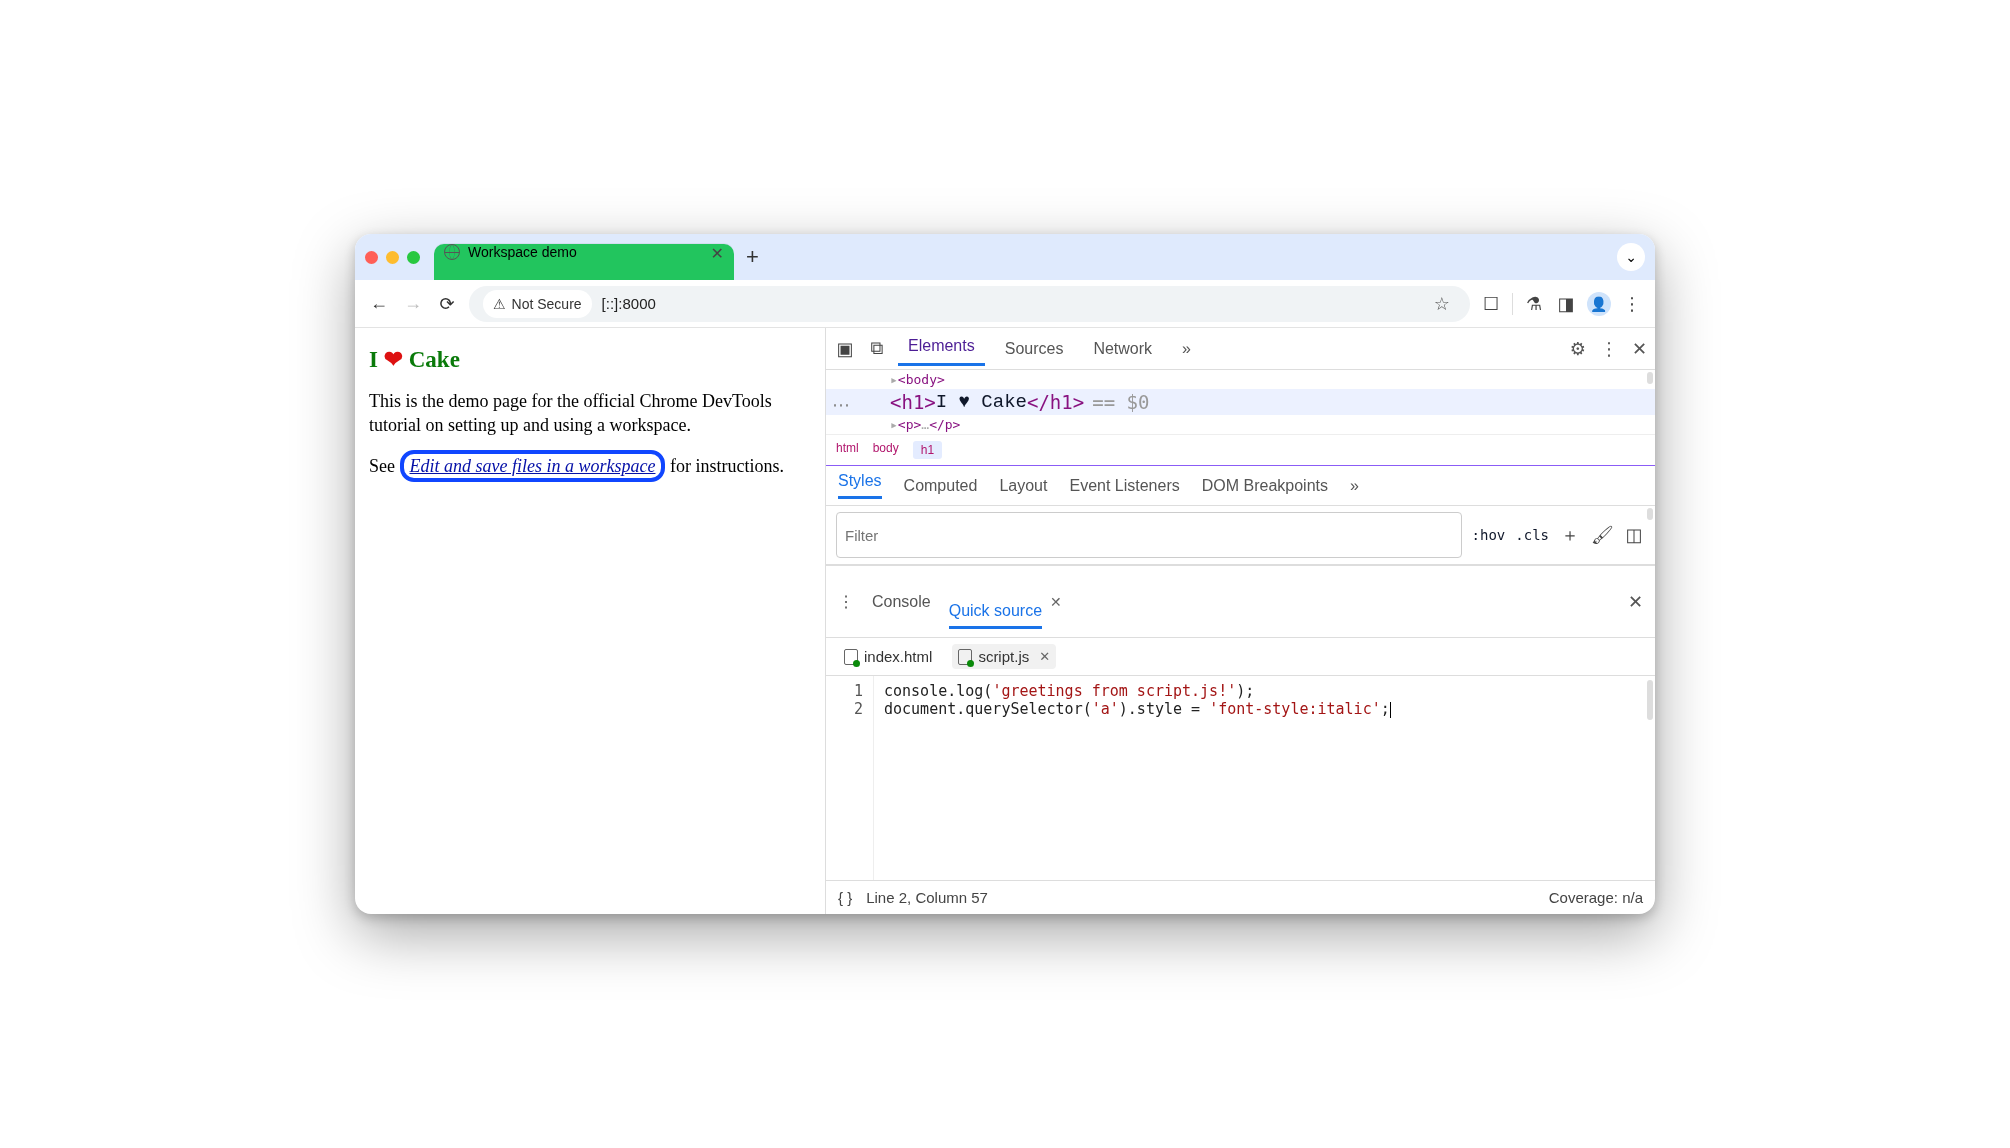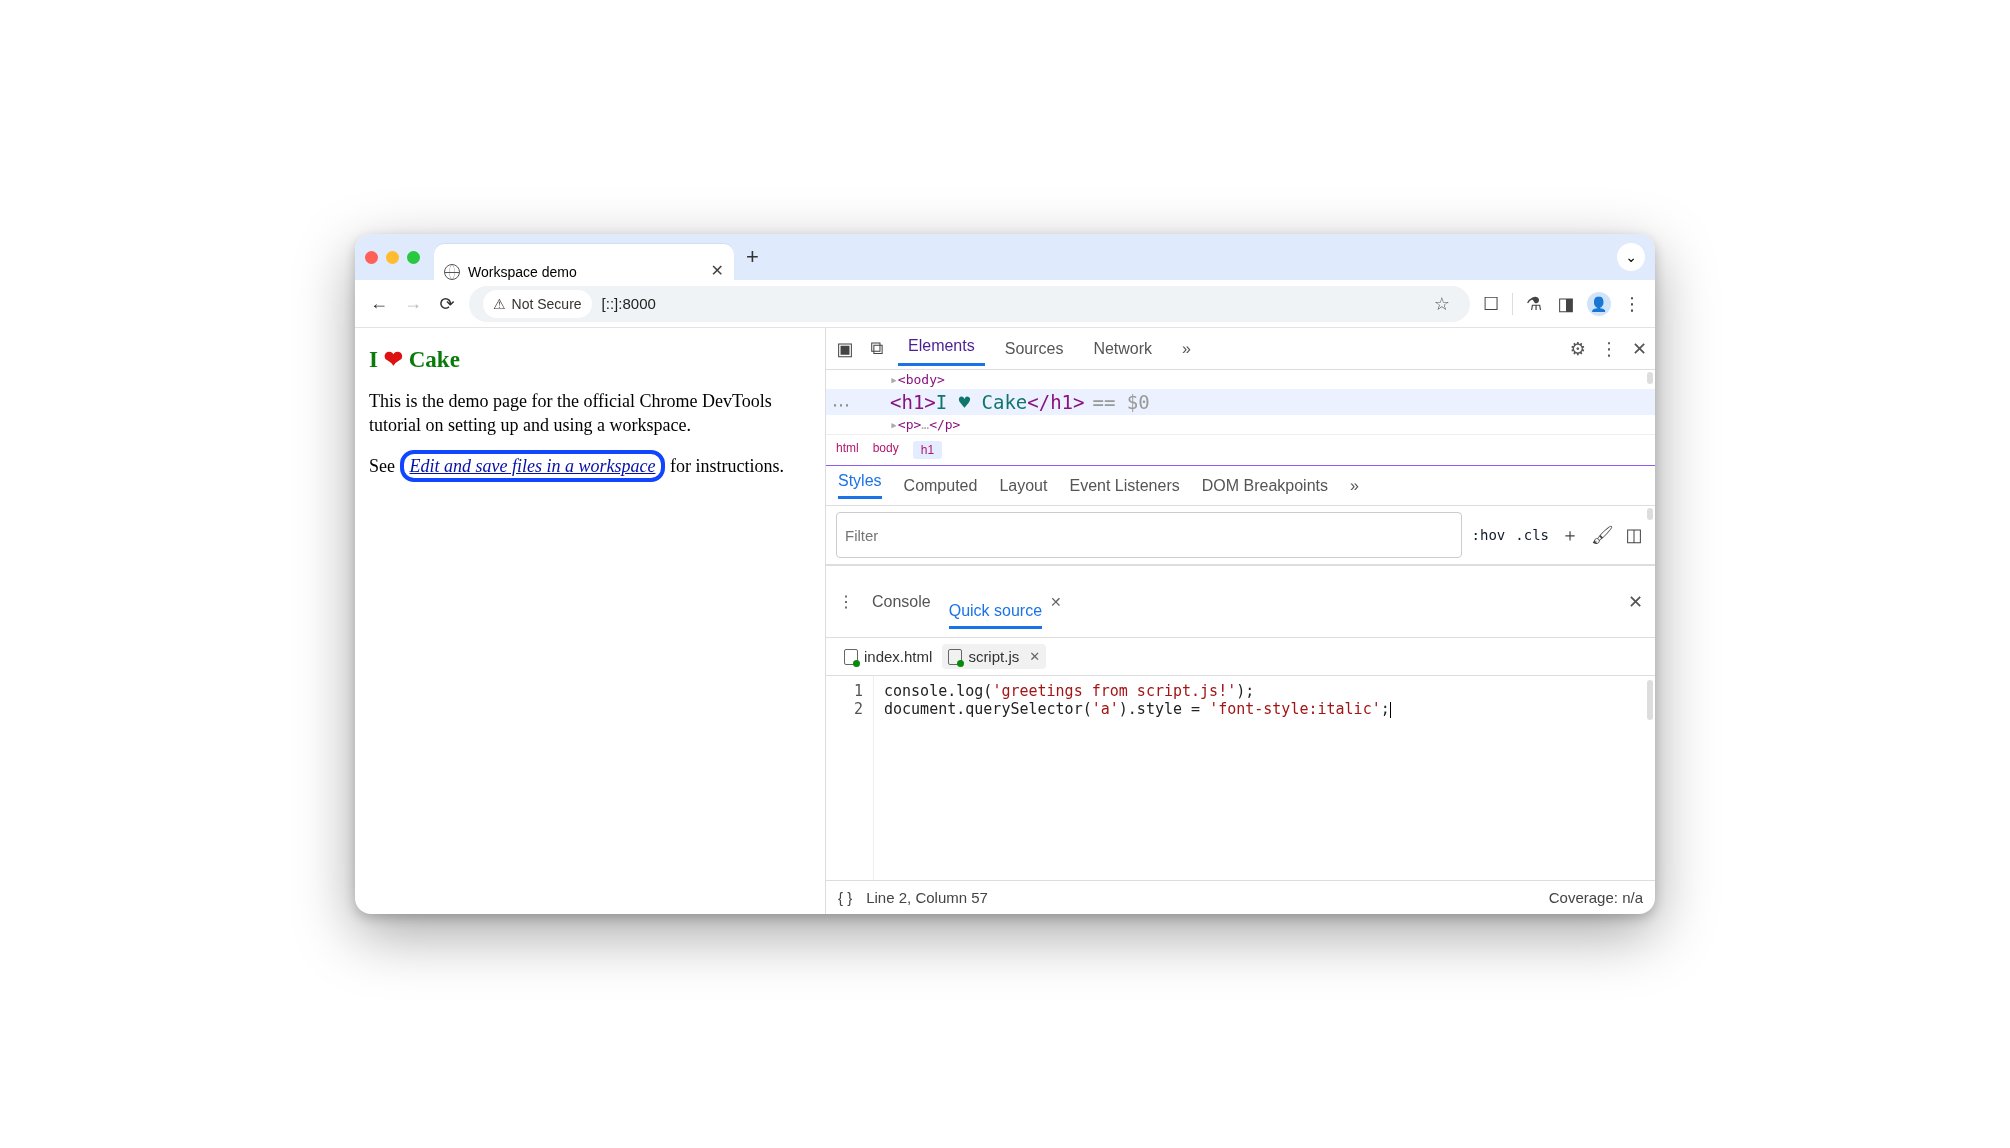--- a/index.html
+++ b/index.html
@@ -28,26 +28,26 @@
     height: 46px;
     display: flex;
     align-items: center;
     padding: 0 10px;
     position: relative;
   }
   .traffic { display: flex; gap: 8px; margin-right: 14px; }
   .traffic span { width: 13px; height: 13px; border-radius: 50%; display: inline-block; }
   .t-red { background:#ff5f57; } .t-yel{background:#febc2e;} .t-grn{background:#28c840;}
   .tab {
-    background: #ffffff;
+    background: #22c55e;
     height: 36px;
     margin-top: 10px;
     border-radius: 10px 10px 0 0;
     display: flex;
-    align-items: flex-end;
+    align-items: flex-start;
     padding: 0 10px;
     gap: 8px;
     min-width: 300px;
     font-size: 14px;
     box-shadow: 0 -1px 0 rgba(0,0,0,.05);
   }
   .globe-icon { width:16px;height:16px;border:1.5px solid #555;border-radius:50%;position:relative; }
   .globe-icon::before{content:"";position:absolute;inset:0;border-left:1.5px solid #555;border-right:1.5px solid #555;border-radius:50%;transform:scaleX(.4);}
   .globe-icon::after{content:"";position:absolute;left:0;right:0;top:50%;border-top:1.5px solid #555;}
   .tab-close { margin-left:auto;color:#444;font-size:16px; }
@@ -104,40 +104,40 @@
   .dt-tab.active{color:#4c1d95;border-bottom:3px solid #1a73e8;padding-bottom:8px;}
   .dt-top .spacer{flex:1;}
   .dt-icons{display:flex;gap:14px;align-items:center;font-size:18px;color:#555;}
 
   .dom-area{position:relative;background:#fff;}
   .dom-row{display:flex;align-items:center;padding:2px 8px;font-family:Menlo,Consolas,monospace;font-size:19px;}
   .dom-row.sel{background:#ecf1ff;}
   .dom-row.dim{color:#aaa;font-size:13px;}
   .dom-row .indent{width:56px;}
   .tag{color:#881280;}
-  .txt{color:#0f766e;}
+  .txt{color:#0f172a;font-family:Liberation Mono, monospace;}
   .eqchip{color:#999;margin-left:8px;}
   .dots{position:absolute;left:6px;top:24px;color:#888;font-size:18px;}
 
   .crumbs{border-top:1px solid #eee;border-bottom:1px solid #8b5cf6;padding:6px 10px;display:flex;gap:14px;font-size:12px;color:#b1156c;}
   .crumbs .c-active{background:#e4ecff;padding:2px 8px;border-radius:3px;}
 
   .styles-tabs{display:flex;align-items:center;gap:22px;padding:6px 12px;border-bottom:1px solid #ddd;font-size:16px;color:#555;}
   .styles-tabs .st-active{color:#1a73e8;border-bottom:3px solid #1a73e8;padding-bottom:6px;}
 
   .styles-toolbar{display:flex;align-items:center;gap:10px;padding:6px 10px;border-bottom:1px solid #ddd;}
   .filter-input{flex:1;border:1px solid #ccc;border-radius:4px;height:46px;padding:0 8px;font-size:15px;color:#888;}
   .chip{font-family:Menlo,monospace;font-size:14px;color:#0f172a;}
 
   .drawer-tabs{display:flex;align-items:center;gap:18px;padding:8px 12px;border-bottom:1px solid #ddd;font-size:16px;color:#555;border-top:1px solid #ddd;}
   .drawer-tabs .dt-active{color:#1a73e8;border-bottom:3px solid #1a73e8;padding-bottom:6px;margin-top:28px;}
   .drawer-tabs .dx{color:#666;font-size:14px;margin-left:-10px;}
   .drawer-tabs .right-x{margin-left:auto;font-size:18px;color:#555;}
 
-  .file-tabs{display:flex;align-items:center;gap:4px;padding:6px 12px;border-bottom:1px solid #ddd;font-size:15px;color:#333;}
+  .file-tabs{display:flex;align-items:center;gap:14px;padding:6px 12px;border-bottom:1px solid #ddd;font-size:15px;color:#333;}
   .file-tab{display:flex;align-items:center;gap:6px;padding:4px 6px;}
   .file-tab.active{background:#f1f1f1;border-radius:4px;}
   .file-ico{width:14px;height:16px;border:1.5px solid #666;border-radius:2px;position:relative;}
   .file-ico::after{content:"";position:absolute;right:-3px;bottom:-3px;width:7px;height:7px;border-radius:50%;background:#0a8a0a;}
   .file-x{color:#666;font-size:13px;margin-left:4px;}
 
   .editor{flex:1;display:flex;font-family:Menlo,Consolas,monospace;font-size:15px;overflow:hidden;}
   .gutter{padding:6px 10px;text-align:right;color:#555;background:#fff;border-right:1px solid #eee;min-width:48px;}
   .code{padding:6px 10px;white-space:pre;color:#222;}
   .kw{color:#222;}

